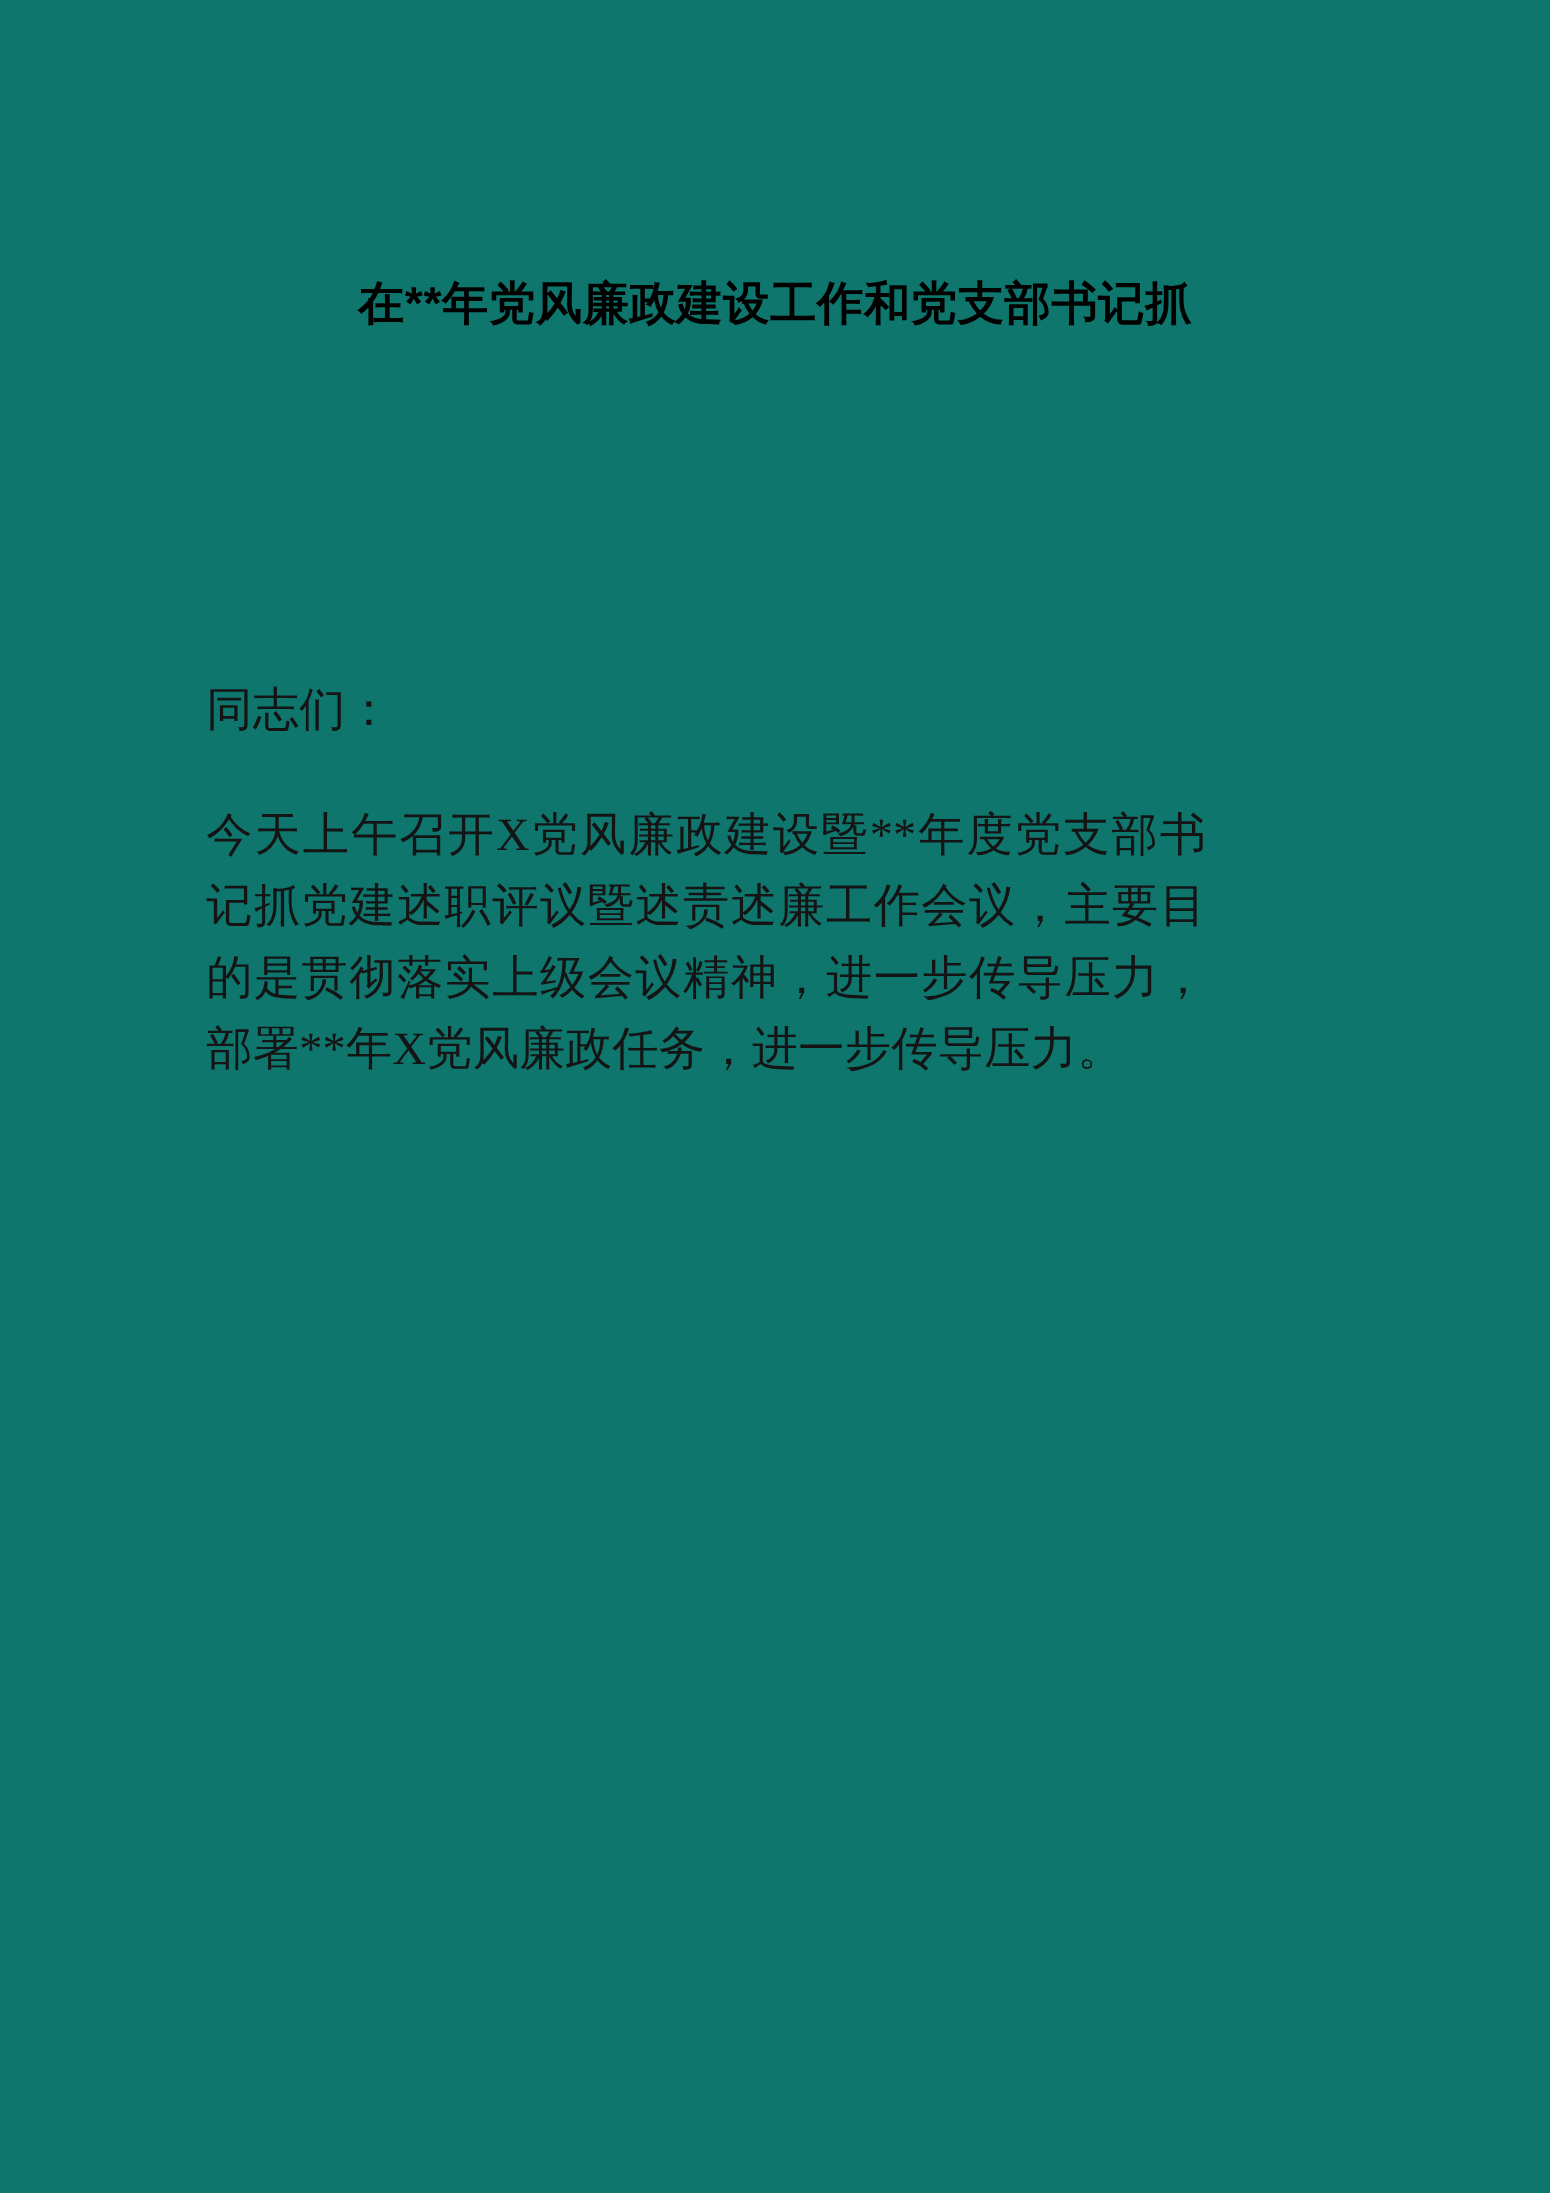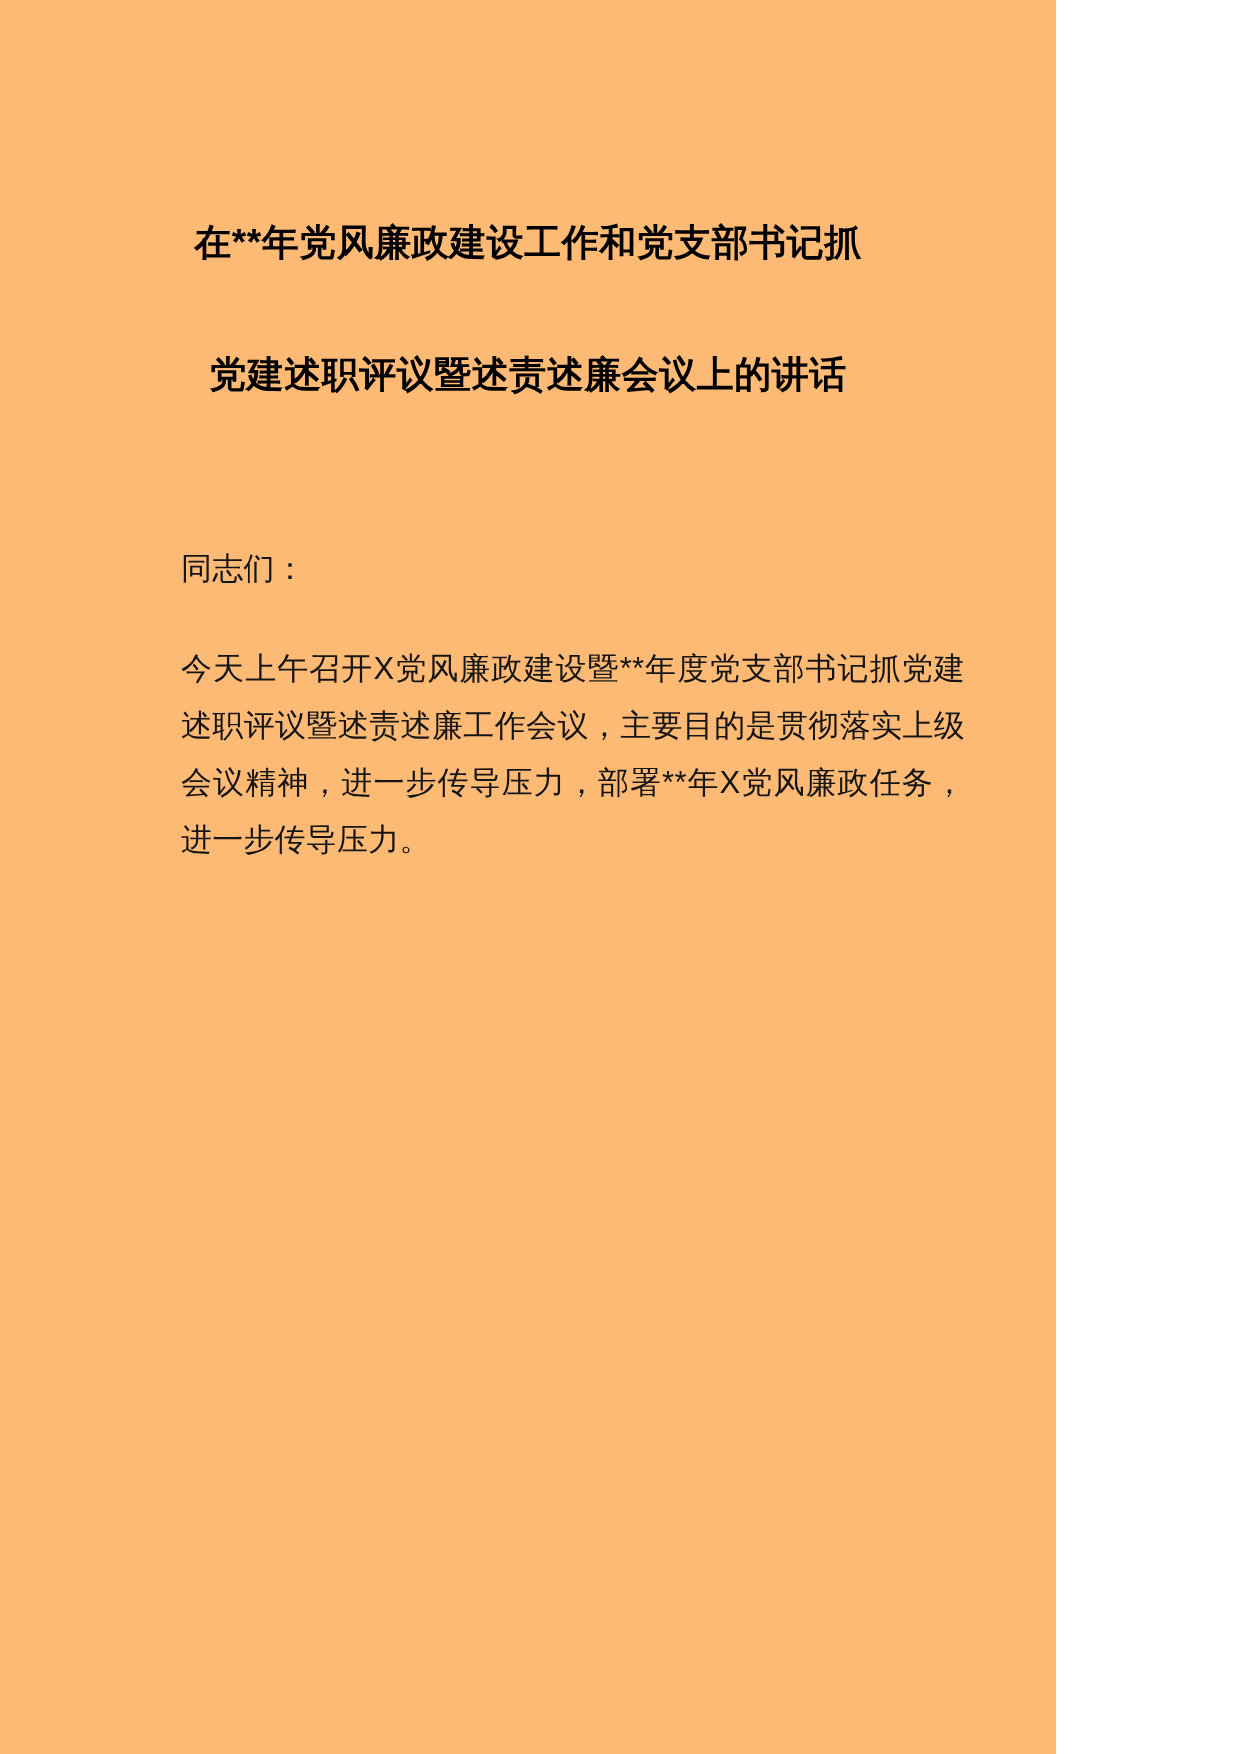--- a/index.html
+++ b/index.html
@@ -10,23 +10,23 @@
   body {
     width: 1240px;
     height: 1754px;
     overflow: hidden;
     font-family: "Liberation Sans", "DejaVu Sans", sans-serif;
     color: #1a1a1a;
     -webkit-font-smoothing: antialiased;
   }
   .page {
     position: relative;
-    width: 1056px;
+    width: 1240px;
     height: 1754px;
-    background: #fdba74;
+    background: #0f766e;
     box-sizing: border-box;
     overflow: hidden;
   }
   .doc-title {
     position: absolute;
     left: 140px;
     right: 140px;
     top: 152px;
     text-align: center;
     font-size: 37px;
@@ -39,45 +39,45 @@
     display: block;
     white-space: nowrap;
   }
   .body-area {
     position: absolute;
     left: 165px;
     top: 540px;
     width: 800px;
   }
   .para {
-    font-size: 31px;
+    font-size: 37px;
     line-height: 57px;
     font-weight: 400;
     color: #141414;
     text-align: justify;
     text-justify: inter-character;
-    margin: 0 0 28px 16px;
+    margin: 0 0 28px 0;
     letter-spacing: 0.2px;
+    font-family: Liberation Serif, serif;
   }
   .para.salutation {
     margin-bottom: 43px;
     text-align: left;
   }
   .para.last {
     margin-bottom: 0;
   }
 </style>
 </head>
 <body>
 
 <div class="page">
 
   <h1 class="doc-title">
     <span class="title-line">在**年党风廉政建设工作和党支部书记抓</span>
-    <span class="title-line">党建述职评议暨述责述廉会议上的讲话</span>
   </h1>
 
   <div class="body-area">
     <p class="para salutation">同志们：</p>
     <p class="para">今天上午召开X党风廉政建设暨**年度党支部书记抓党建述职评议暨述责述廉工作会议，主要目的是贯彻落实上级会议精神，进一步传导压力，部署**年X党风廉政任务，进一步传导压力。</p>
   </div>
 
 </div>
 
 </body></html>

